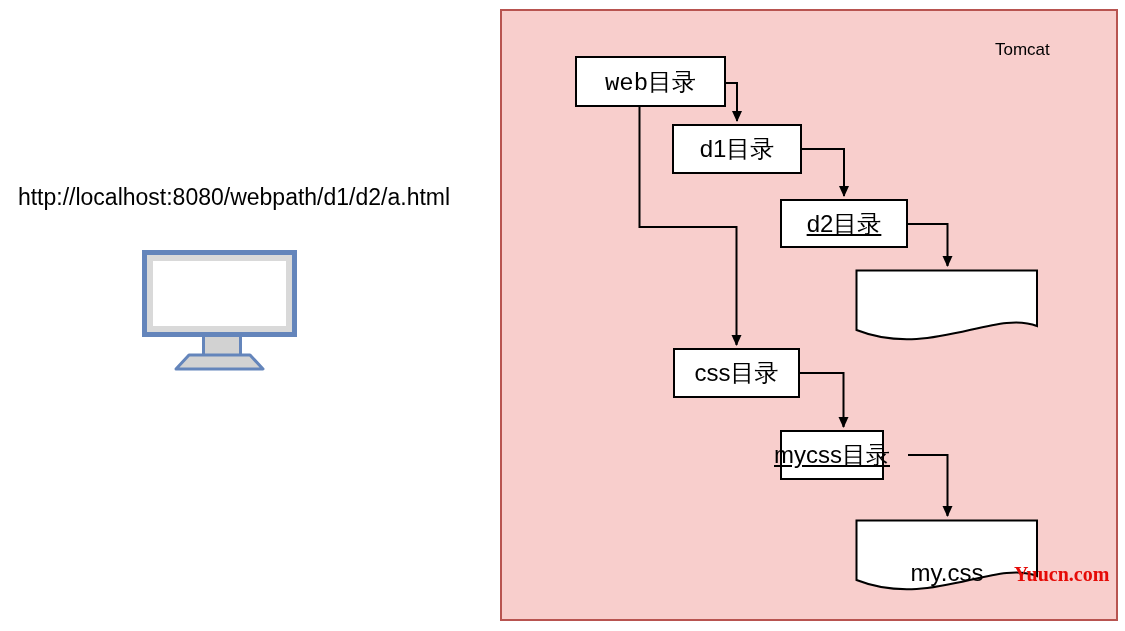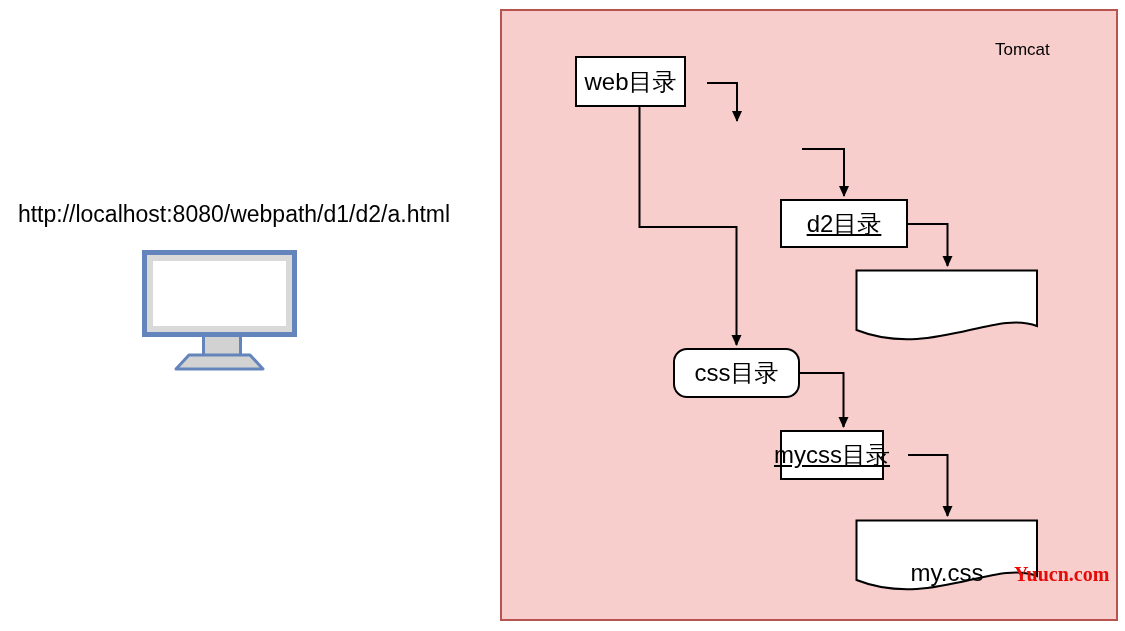--- a/index.html
+++ b/index.html
@@ -13,21 +13,21 @@
     width: 1125px;
     height: 631px;
     background: #ffffff;
     overflow: hidden;
   }
 
   
   .url-text {
     position: absolute;
     left: 4px;
-    top: 201px;
+    top: 184px;
     width: 460px;
     text-align: center;
     font-size: 23px;
     color: #000000;
     white-space: nowrap;
   }
   .monitor-svg {
     position: absolute;
     left: 142px;
     top: 250px;
@@ -60,24 +60,24 @@
     box-sizing: border-box;
     background: #ffffff;
     border: 2px solid #000000;
     display: flex;
     align-items: center;
     justify-content: center;
     font-size: 24px;
     color: #000000;
     white-space: nowrap;
   }
-  .node-web   { left: 575px; top: 56px;  width: 111px; height: 51px; }
+  .node-web   { left: 575px; top: 56px;  width: 151px; height: 51px; font-family: Liberation Mono, monospace; }
   .node-d1    { left: 672px; top: 124px; width: 130px; height: 50px; }
   .node-d2    { left: 780px; top: 199px; width: 128px; height: 49px; text-decoration: underline; }
-  .node-css   { left: 673px; top: 348px; width: 127px; height: 50px; border-radius: 14px; }
+  .node-css   { left: 673px; top: 348px; width: 127px; height: 50px; }
   .node-mycss { left: 780px; top: 430px; width: 104px; height: 50px; text-decoration: underline; }
 
   
   .doc-svg {
     position: absolute;
     width: 184px;
     height: 94px;
   }
   .doc-a-html { left: 855px; top: 269px; }
   .doc-my-css { left: 855px; top: 519px; }
@@ -150,20 +150,21 @@
     </defs>
     <path class="edge" d="M707,83 L737,83 L737,121" marker-end="url(#arrow)"></path>
     <path class="edge" d="M802,149 L844,149 L844,196" marker-end="url(#arrow)"></path>
     <path class="edge" d="M908,224 L947.5,224 L947.5,266" marker-end="url(#arrow)"></path>
     <path class="edge" d="M639.5,107 L639.5,227 L736.5,227 L736.5,345" marker-end="url(#arrow)"></path>
     <path class="edge" d="M800,373 L843.5,373 L843.5,427" marker-end="url(#arrow)"></path>
     <path class="edge" d="M908,455 L947.5,455 L947.5,516" marker-end="url(#arrow)"></path>
   </svg>
 
   <div class="node node-web">web目录</div>
+  <div class="node node-d1">d1目录</div>
   <div class="node node-d2">d2目录</div>
   <div class="node node-css">css目录</div>
   <div class="node node-mycss">mycss目录</div>
 
   <svg class="doc-svg doc-a-html" viewBox="0 0 184 94">
     <path d="M1.5,1.5 L182,1.5 L182,57 C 140,40 75,90 1.5,61 Z" fill="#ffffff" stroke="#000000" stroke-width="2"></path>
   </svg>
 
   <svg class="doc-svg doc-my-css" viewBox="0 0 184 94">
     <path d="M1.5,1.5 L182,1.5 L182,57 C 140,40 75,90 1.5,61 Z" fill="#ffffff" stroke="#000000" stroke-width="2"></path>

